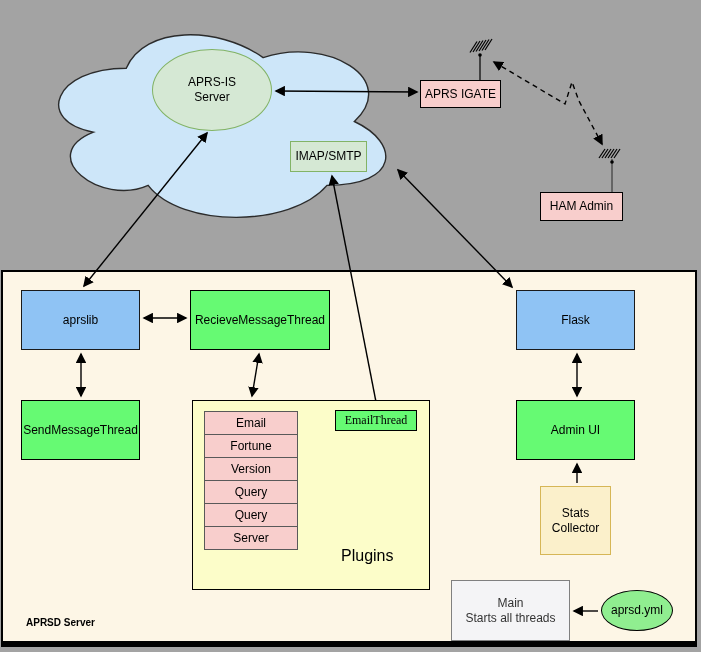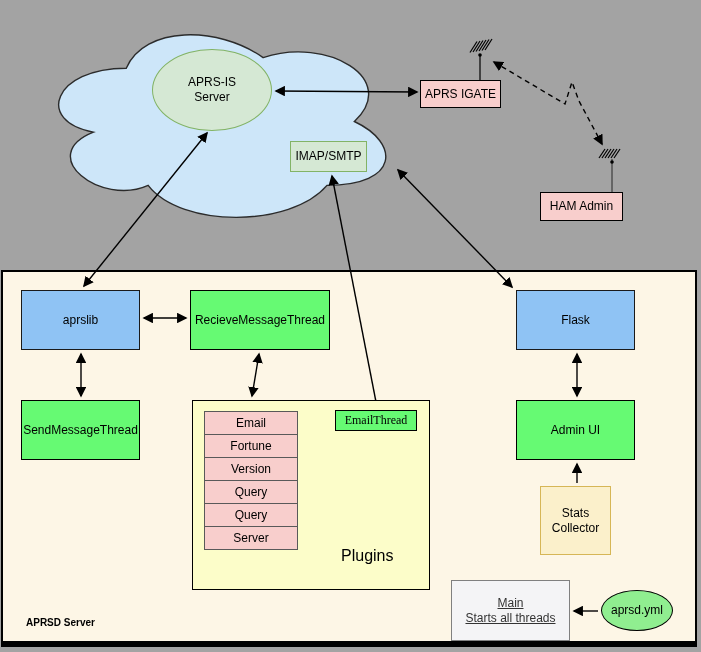--- a/index.html
+++ b/index.html
@@ -30,21 +30,21 @@
     background:#FCFDC9;border:1px solid #000;box-sizing:border-box;z-index:3;
   }
   #plugin-list{position:absolute;left:11px;top:11px;width:94px;}
   .plugin-row{
     box-sizing:border-box;width:94px;height:24px;margin-top:-1px;
     background:#F8CECC;border:1px solid #595959;
     display:flex;align-items:center;justify-content:center;font-size:12px;
   }
   #plugins-label{position:absolute;left:148px;top:146px;font-size:16px;}
   #stats-box{background:#FBF0CB;border:1px solid #D6B656;}
-  #main-box{background:#F4F4F6;border:1px solid #808080;color:#333;text-decoration:underline;}
+  #main-box{background:#F4F4F6;border:1px solid #808080;color:#333;}
   #aprsd-yml{background:#90EE90;border:1.5px solid #000;}
   .twoline span{display:block;}
 </style>
 </head>
 <body>
 
 <div id="canvas">
 
   <div id="server-container"></div>
 

